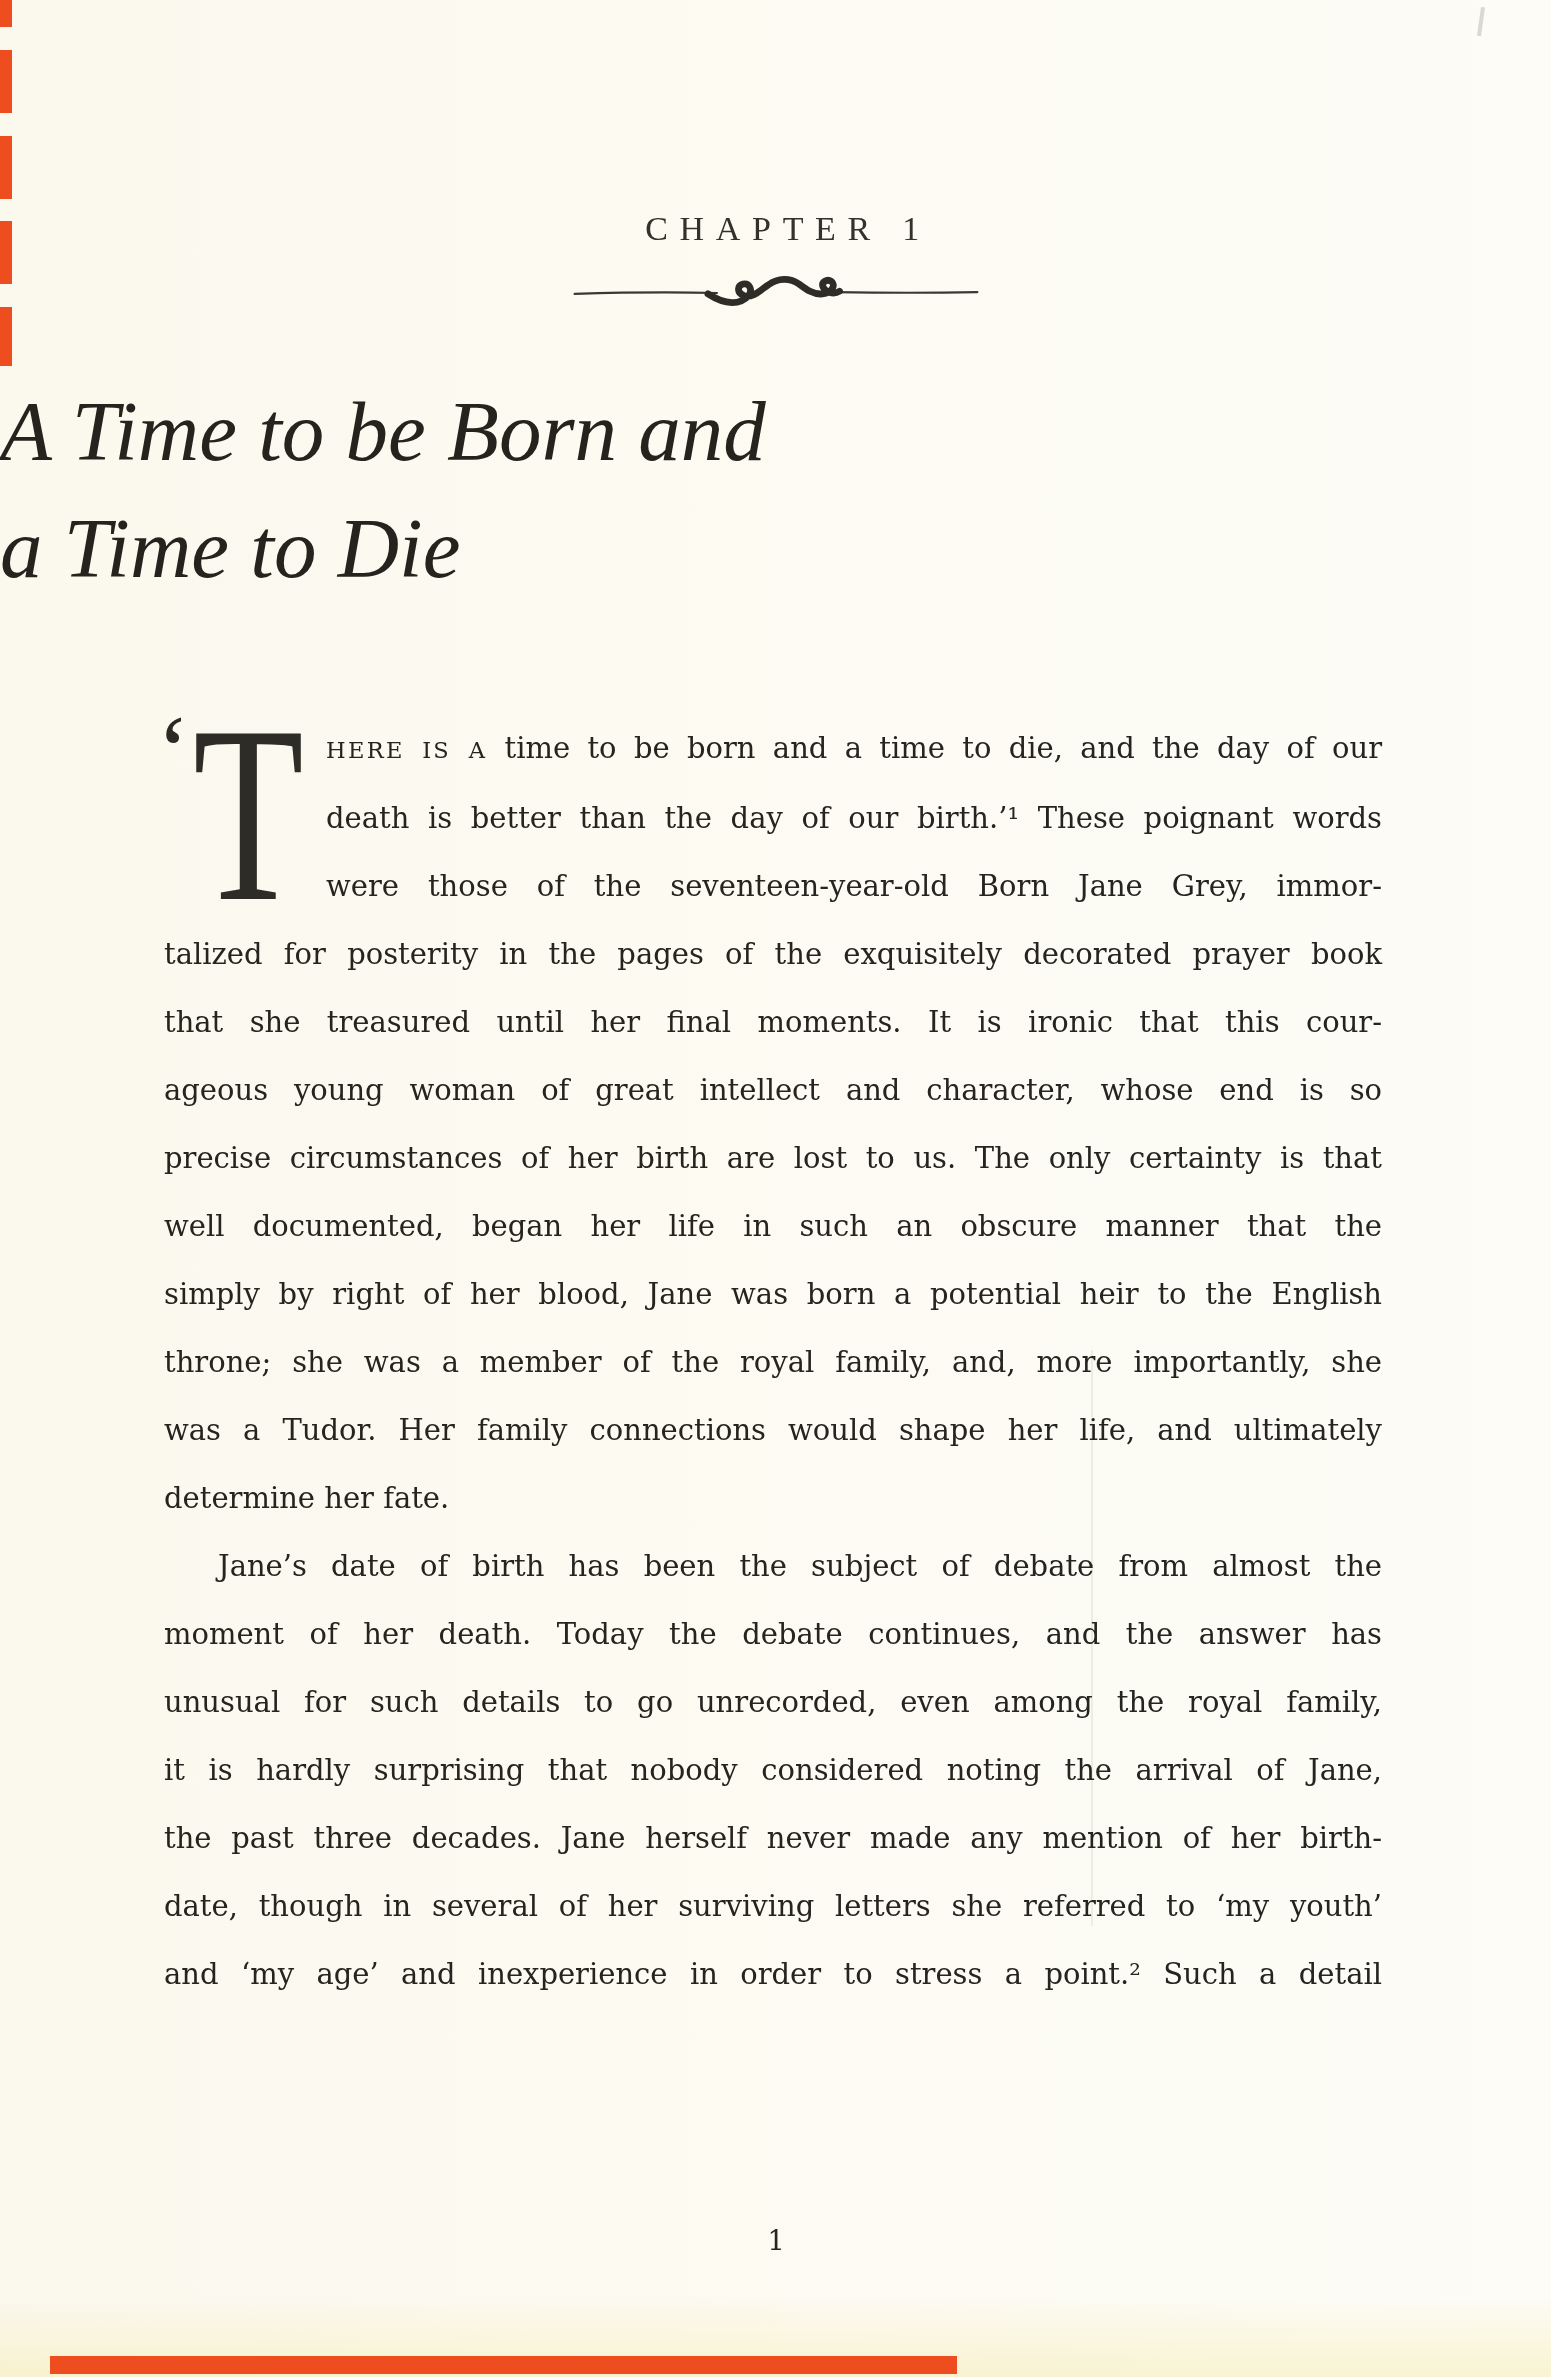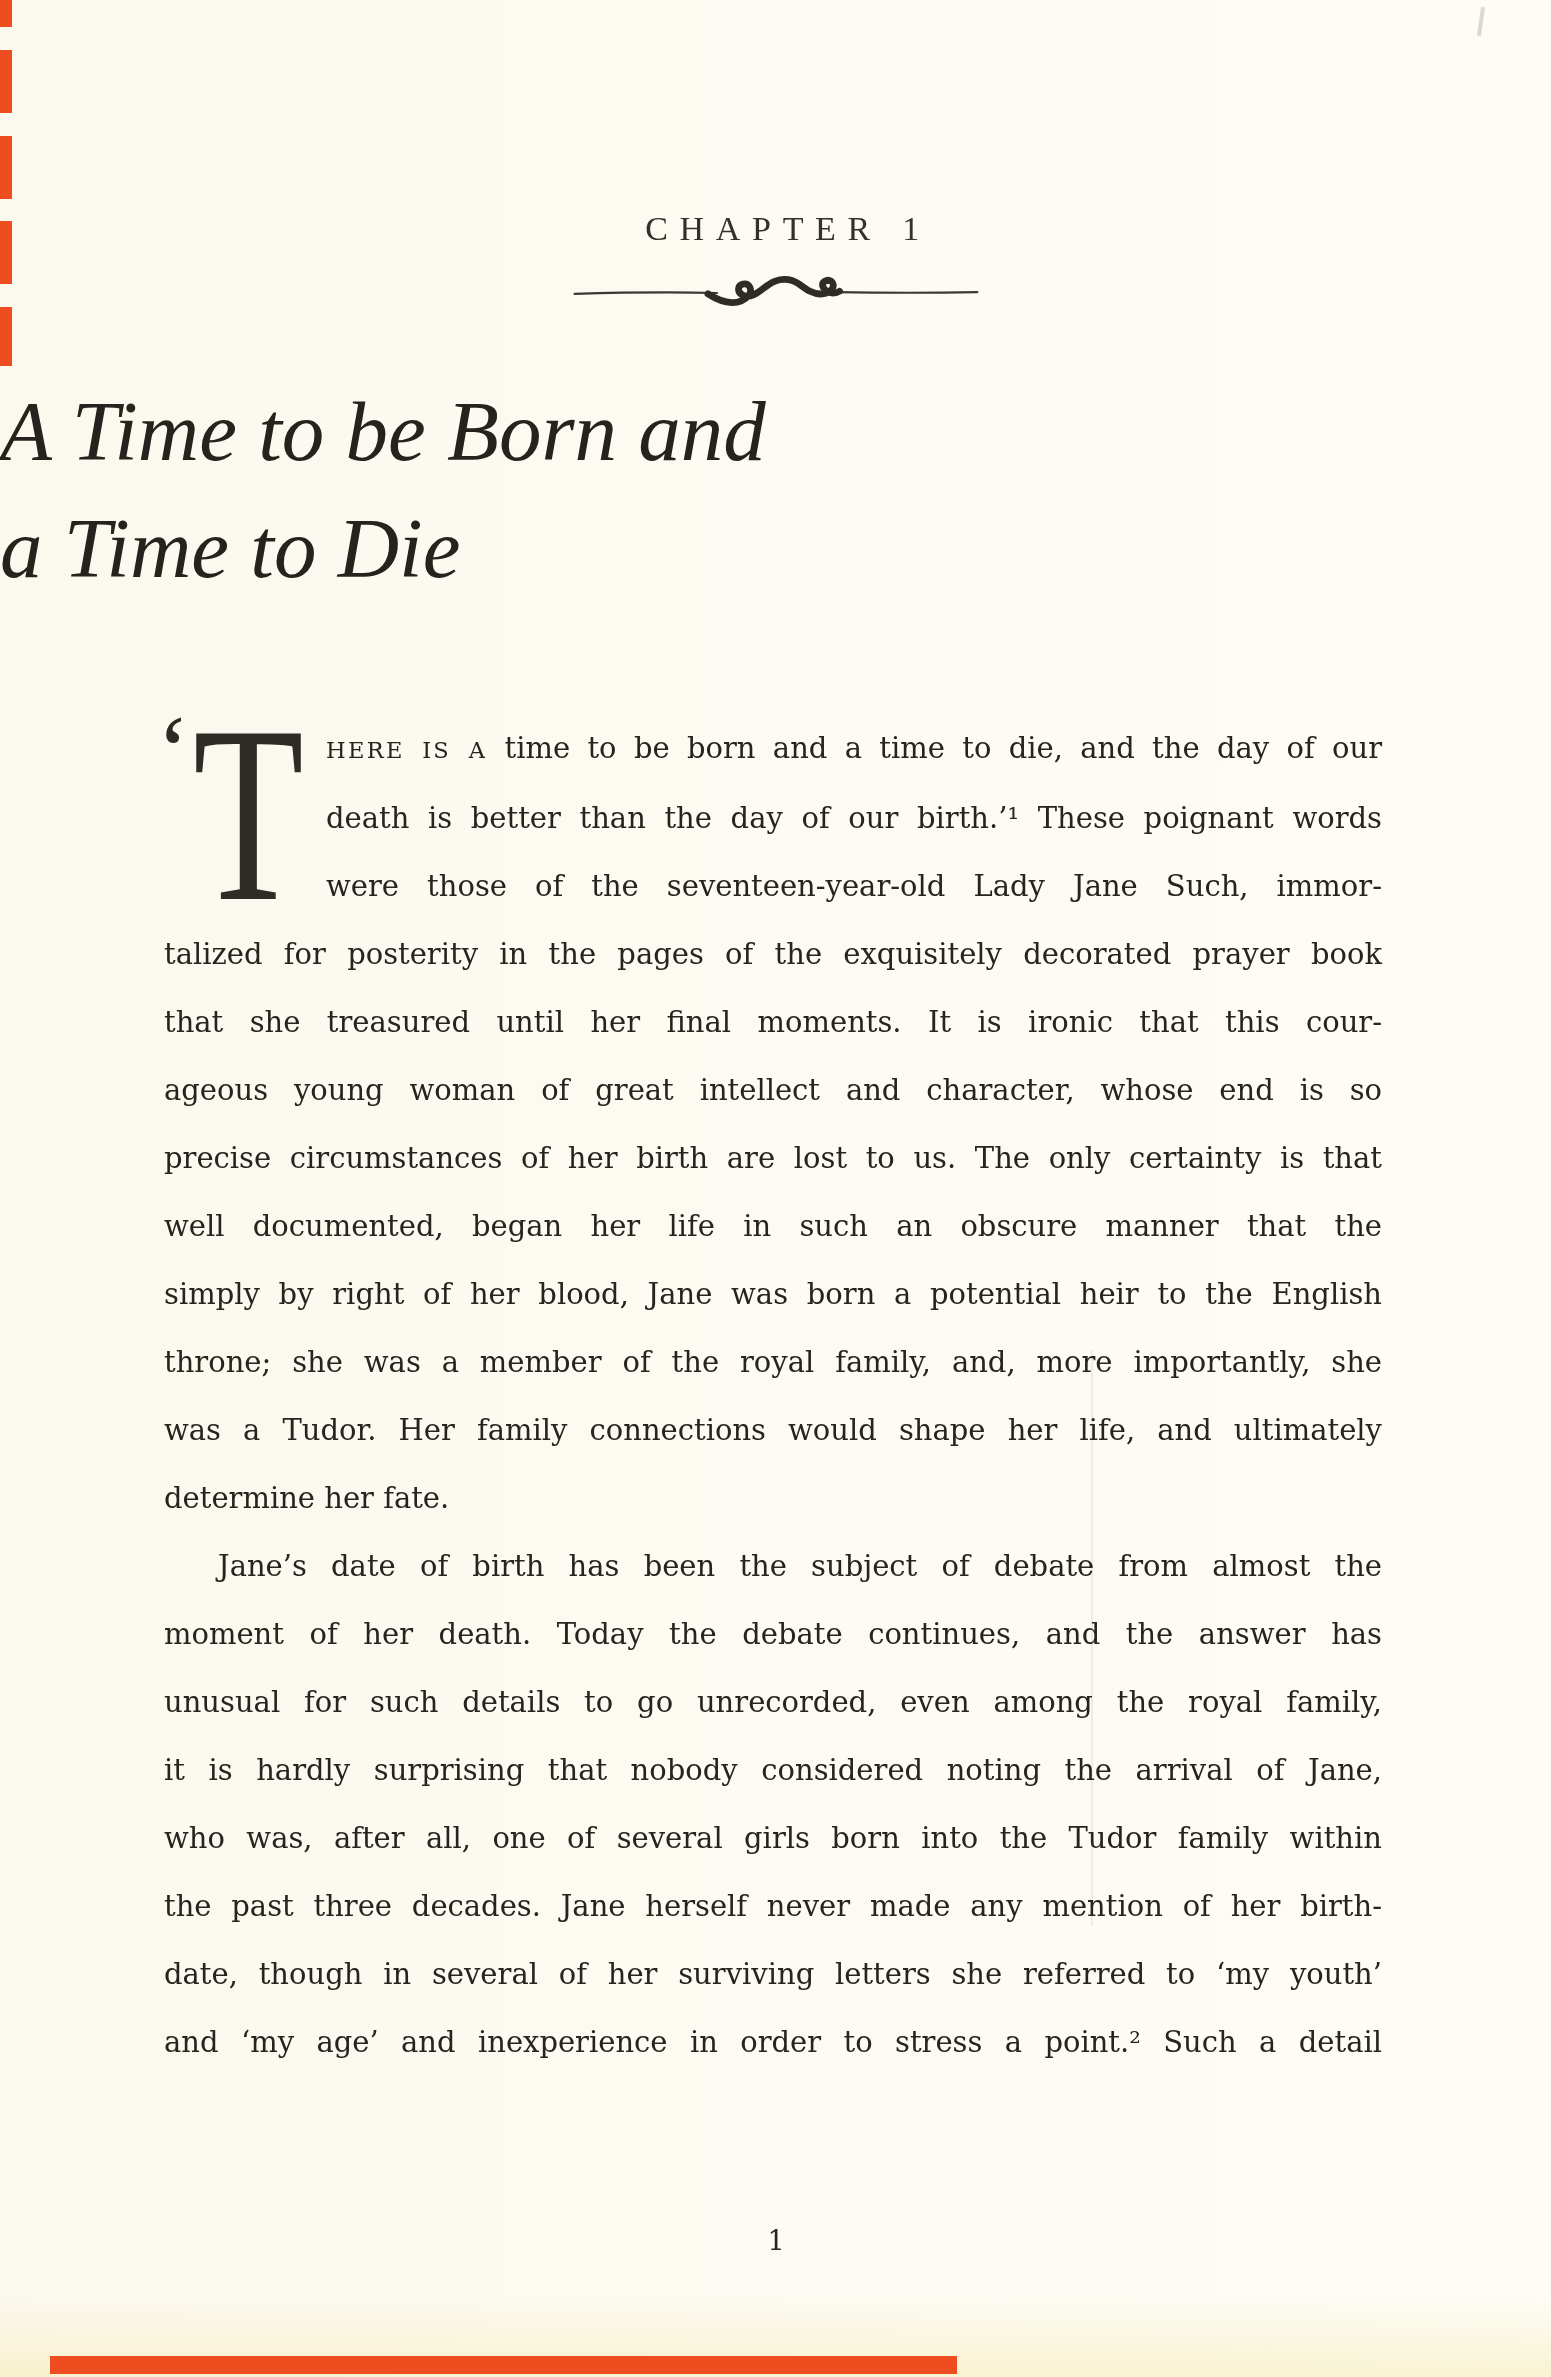--- a/index.html
+++ b/index.html
@@ -72,37 +72,36 @@
   </h1>
 
   <main class="body-text">
     <div class="dropcap-wrap">
       <span class="open-quote">‘</span>
       <span class="dropcap">T</span>
     </div>
     <div class="line"><span class="sc">HERE IS A</span><span> time to be born and a time to die, and the day of our</span></div>
     <div>
         <div class="line">death is better than the day of our birth.’¹ These poignant words</div>
-        <div class="line">were those of the seventeen-year-old Lady Jane Such, immor-</div>
+        <div class="line">were those of the seventeen-year-old Born Jane Grey, immor-</div>
         <div class="line">talized for posterity in the pages of the exquisitely decorated prayer book</div>
         <div class="line">that she treasured until her final moments. It is ironic that this cour-</div>
         <div class="line">ageous young woman of great intellect and character, whose end is so</div>
         <div class="line">precise circumstances of her birth are lost to us. The only certainty is that</div>
         <div class="line">well documented, began her life in such an obscure manner that the</div>
         <div class="line">simply by right of her blood, Jane was born a potential heir to the English</div>
         <div class="line">throne; she was a member of the royal family, and, more importantly, she</div>
         <div class="line">was a Tudor. Her family connections would shape her life, and ultimately</div>
         <div class="line last">determine her fate.</div>
       </div>
     <div>
         <div class="line indent">Jane’s date of birth has been the subject of debate from almost the</div>
         <div class="line">moment of her death. Today the debate continues, and the answer has</div>
         <div class="line">unusual for such details to go unrecorded, even among the royal family,</div>
         <div class="line">it is hardly surprising that nobody considered noting the arrival of Jane,</div>
-        <div class="line">who was, after all, one of several girls born into the Tudor family within</div>
         <div class="line">the past three decades. Jane herself never made any mention of her birth-</div>
         <div class="line">date, though in several of her surviving letters she referred to ‘my youth’</div>
         <div class="line">and ‘my age’ and inexperience in order to stress a point.² Such a detail</div>
       </div>
   </main>
 
   <footer class="page-number">1</footer>
 
 </div>
 

